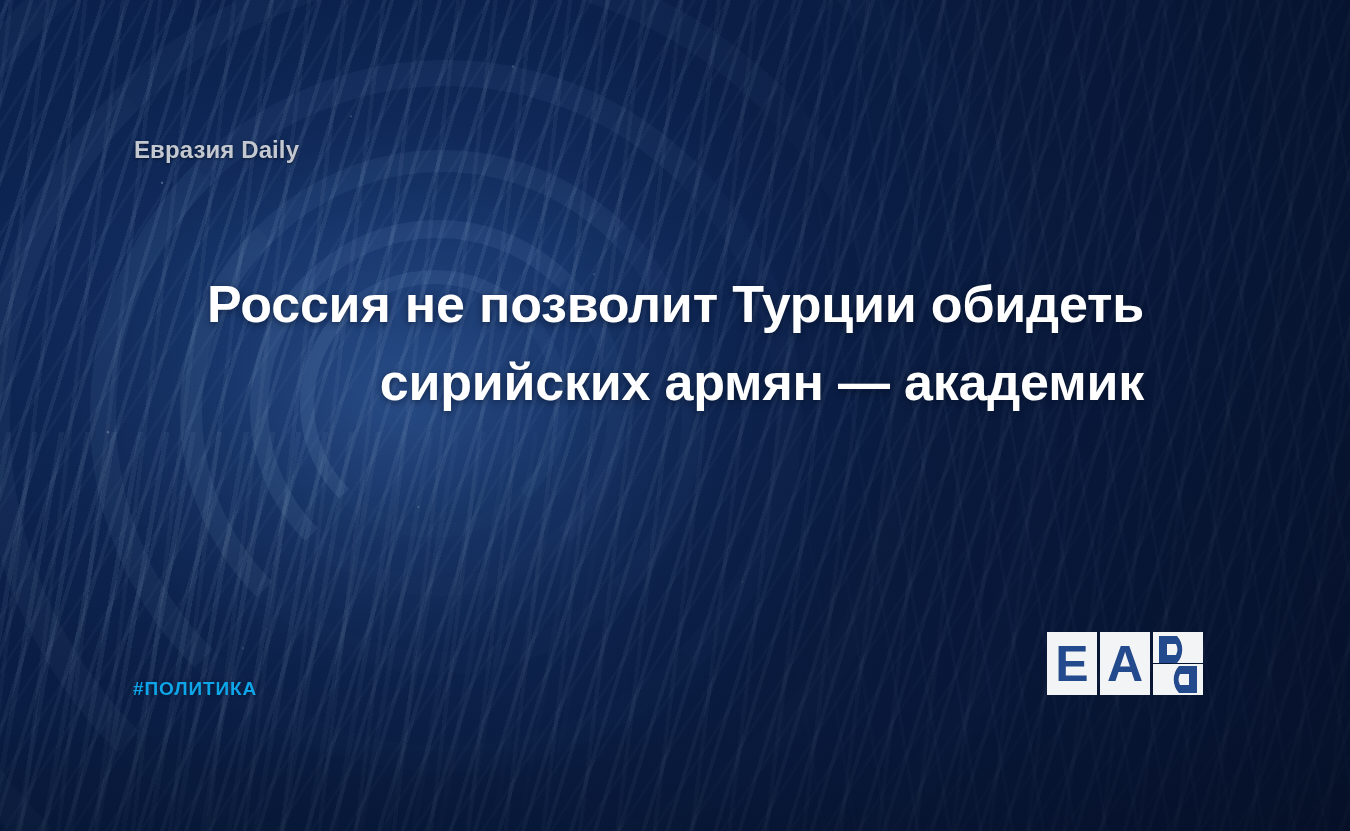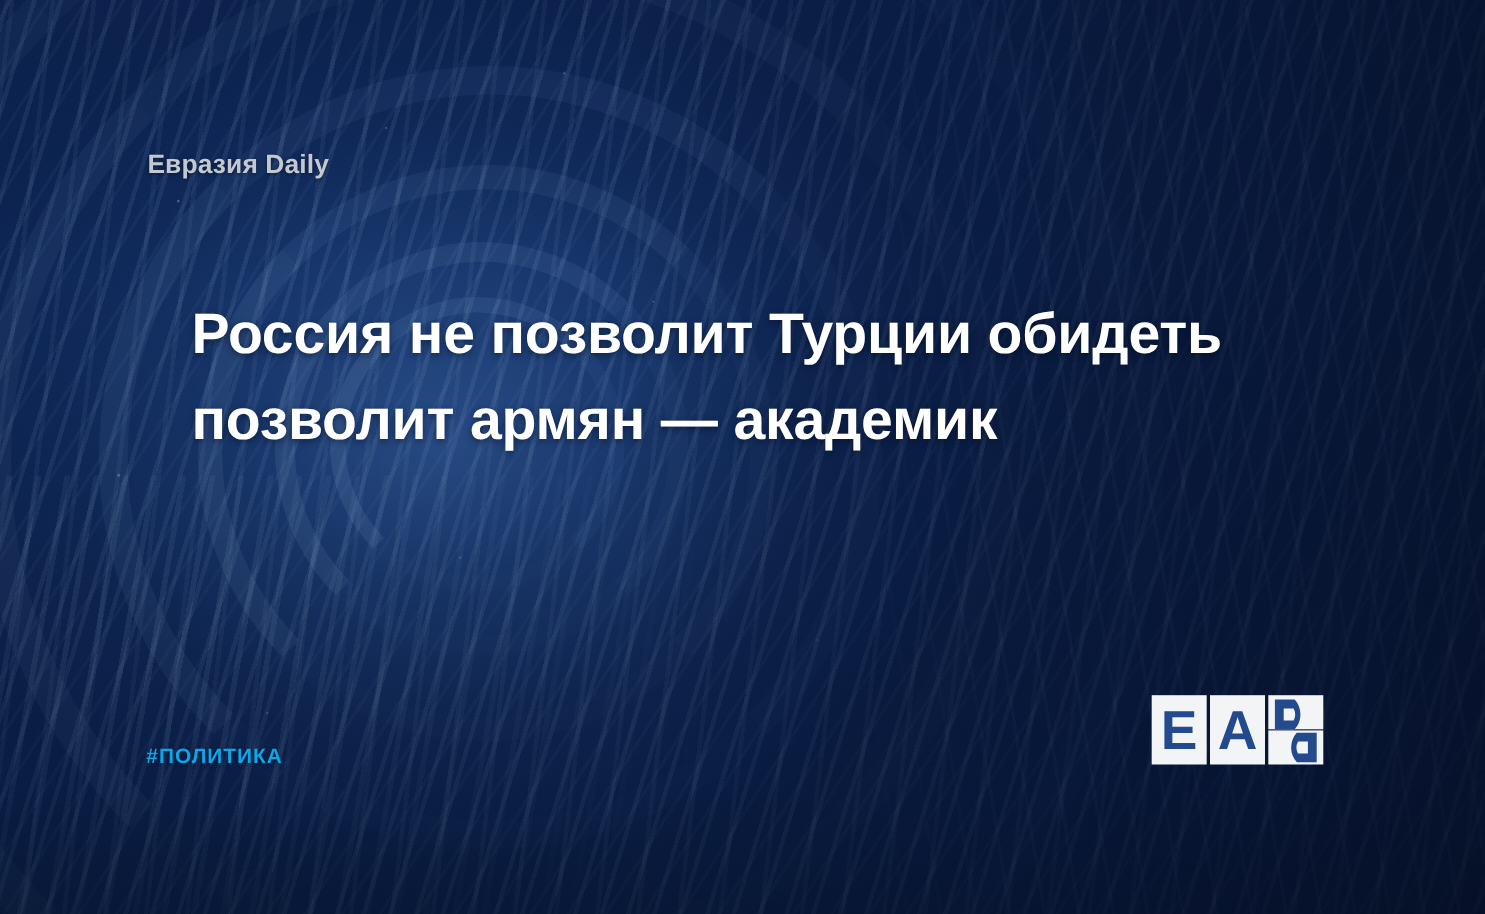--- a/index.html
+++ b/index.html
@@ -10,20 +10,21 @@
   body {
     font-family: "Liberation Sans", sans-serif;
   }
 
   #card {
     position: relative;
     width: 1350px;
     height: 831px;
     overflow: hidden;
     background: #0c2452;
+    text-align: right;
   }
 
   
   .bg-layer {
     position: absolute;
     inset: 0;
     pointer-events: none;
   }
 
   
@@ -169,21 +170,20 @@
     position: absolute;
     left: 134px;
     top: 265px;
     width: 1010px;
     font-size: 52px;
     line-height: 78px;
     font-weight: bold;
     color: #ffffff;
     letter-spacing: -0.2px;
     text-shadow: 0 2px 7px rgba(3,12,32,0.55);
-    margin-left: 40px;
   }
   #headline .hl-line { display: block; white-space: nowrap; }
 
   #category {
     position: absolute;
     left: 133px;
     top: 678px;
     font-size: 19px;
     font-weight: bold;
     letter-spacing: 0.9px;
@@ -256,21 +256,21 @@
 
   <div class="bg-layer speckle"></div>
   <div class="bg-layer bg-vignette"></div>
 
   <div class="content">
 
     <div id="brand">Евразия Daily</div>
 
     <div id="headline">
       <span class="hl-line">Россия не позволит Турции обидеть</span>
-      <span class="hl-line">позволит армян — академик</span>
+      <span class="hl-line">сирийских армян — академик</span>
     </div>
 
     <div id="category">#ПОЛИТИКА</div>
 
     <div id="logo">
       <div class="logo-tile">
         <span class="glyph">E</span>
       </div>
       <div class="logo-tile">
         <span class="glyph">A</span>

